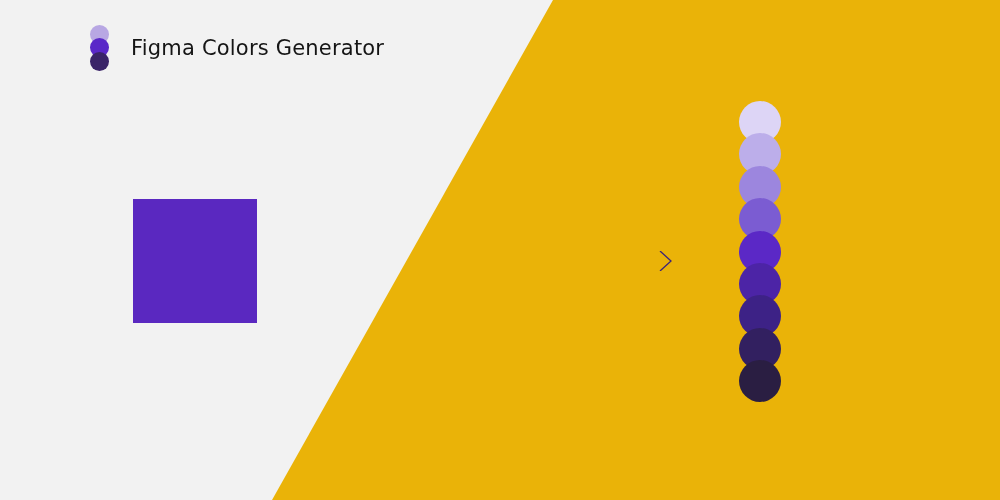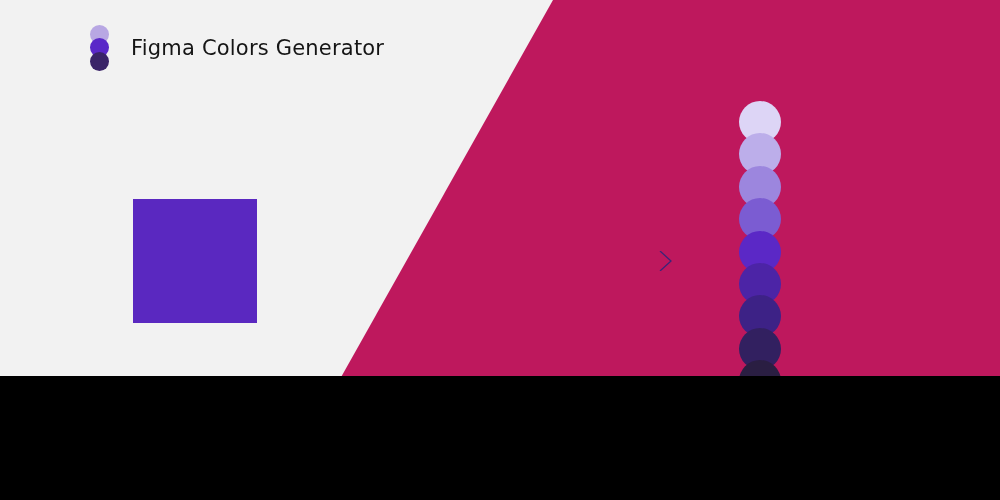--- a/index.html
+++ b/index.html
@@ -6,22 +6,22 @@
       margin: 0;
       padding: 0;
       width: 1000px;
       height: 500px;
       overflow: hidden;
       background: #000000;
     }
     .canvas {
       position: relative;
       width: 1000px;
-      height: 376px;
-      background: #be185d;
+      height: 500px;
+      background: #eab308;
       overflow: hidden;
     }
     .light-panel {
       position: absolute;
       left: 0; top: 0;
       width: 1000px; height: 500px;
       background: #f2f2f2;
       clip-path: polygon(0 0, 553px 0, 272px 500px, 0 500px);
     }
     .logo {

